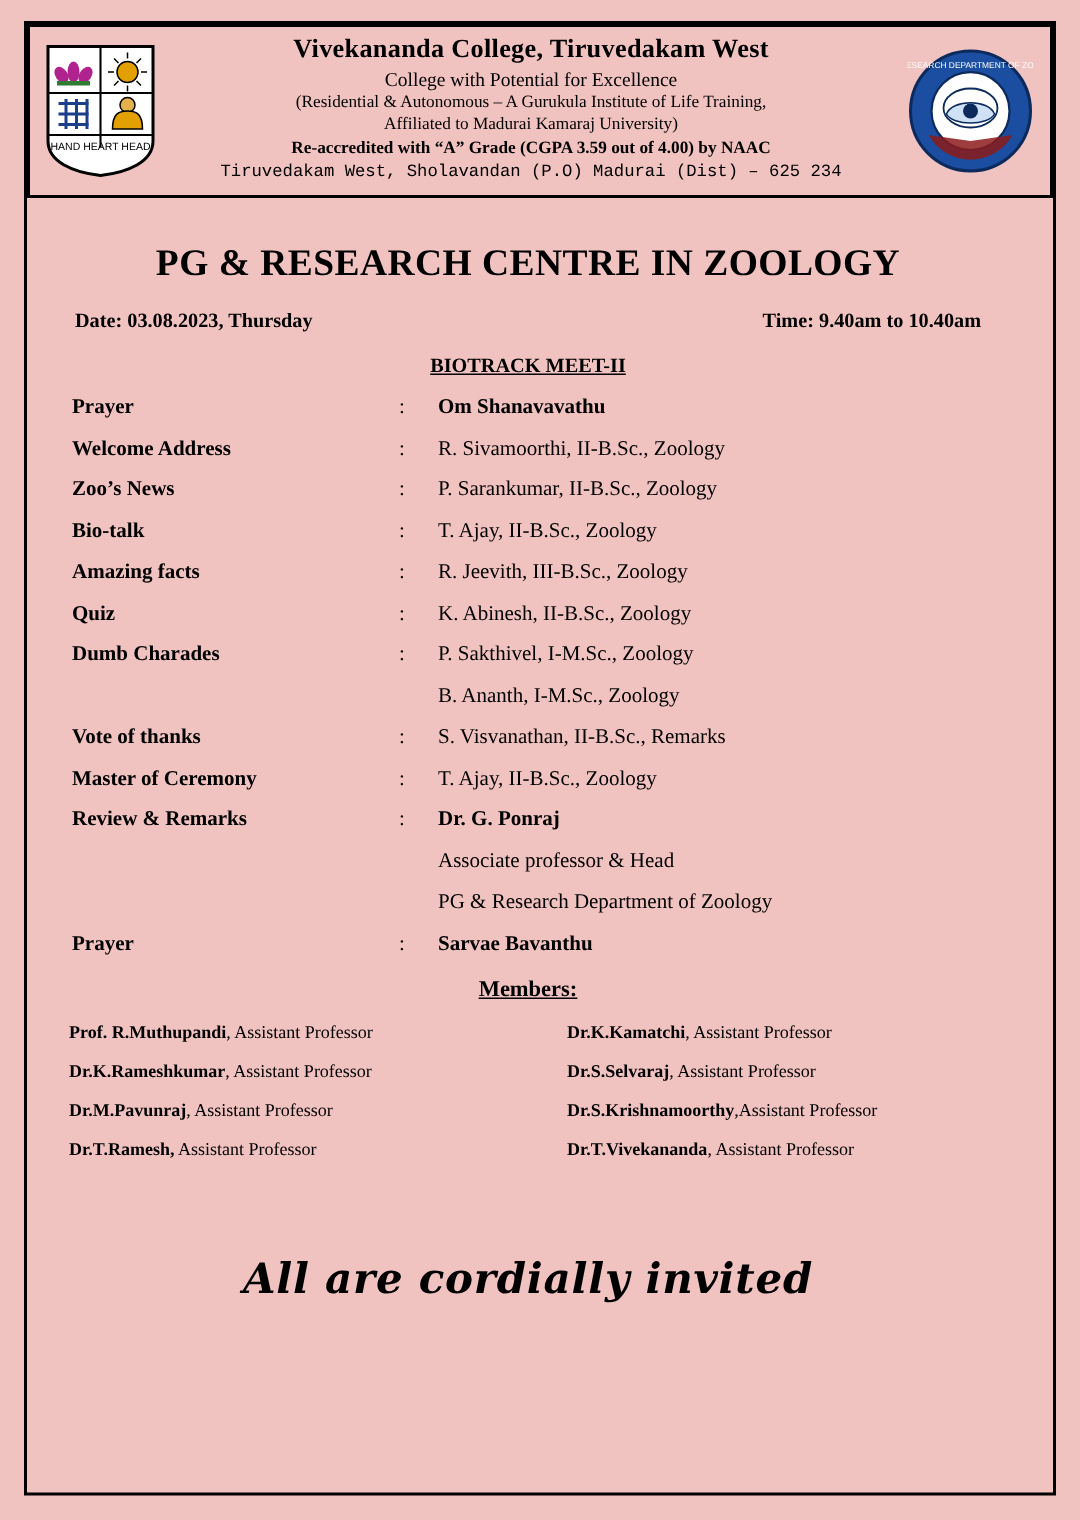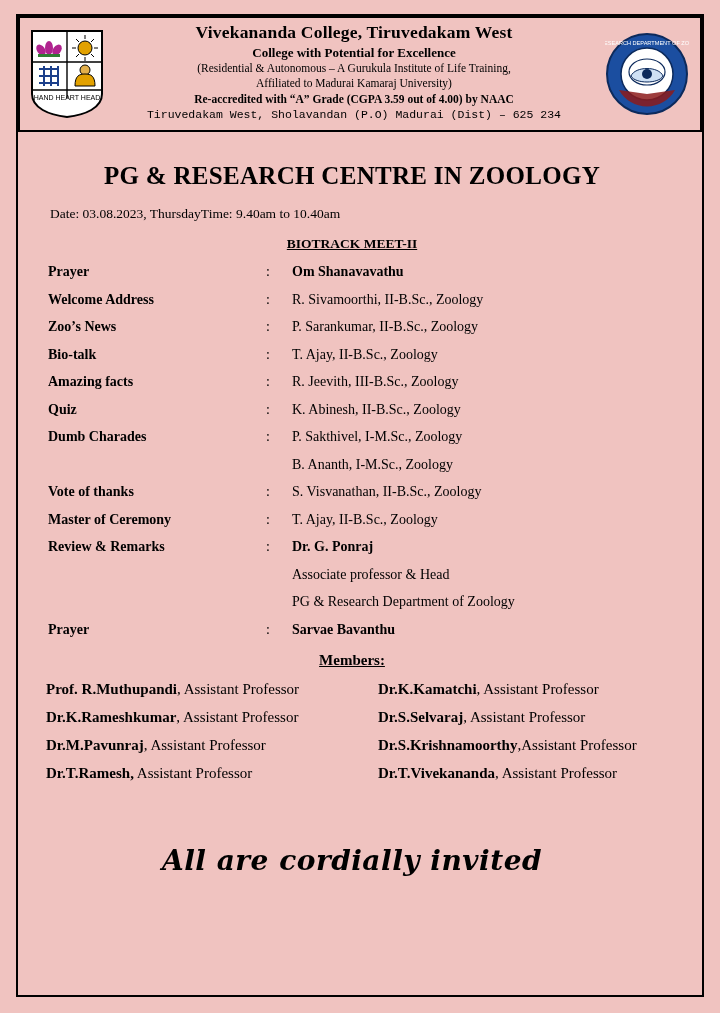--- a/index.html
+++ b/index.html
@@ -67,21 +67,21 @@
     box-sizing: border-box;
   }
   .col-name {
     font-size: 17.5px;
     font-weight: bold;
     letter-spacing: .2px;
     line-height: 1.25;
   }
   .col-sub1 {
     font-size: 13px;
-    font-weight: bold;
+    font-weight: normal;
     line-height: 1.35;
   }
   .col-sub2 {
     font-size: 11.5px;
     line-height: 1.3;
   }
   .col-sub3 {
     font-size: 11.5px;
     font-weight: bold;
     line-height: 1.4;
@@ -115,22 +115,23 @@
   }
   .title {
     text-align: center;
     font-size: 25px;
     font-weight: bold;
     letter-spacing: .3px;
     margin: 12px 0 16px 0;
   }
   .datetime {
     display: flex;
+    justify-content: space-between;
     font-size: 13.5px;
-    font-weight: normal;
+    font-weight: bold;
     margin: 0 6px 14px 6px;
   }
   .meet-name {
     text-align: center;
     font-size: 13.5px;
     font-weight: bold;
     text-decoration: underline;
     margin-bottom: 12px;
   }
   .agenda {
@@ -168,21 +169,21 @@
     font-weight: bold;
     text-decoration: underline;
     margin: 14px 0 12px 0;
   }
   .members-grid {
     margin: 0 2px;
   }
   .mrow {
     display: flex;
     margin-bottom: 11px;
-    font-size: 15px;
+    font-size: 12px;
     align-items: flex-end;
   }
   .mcell {
     flex: 0 0 50%;
     box-sizing: border-box;
   }
   .mcell.right {
     padding-left: 26px;
   }
   .mname {
@@ -331,21 +332,21 @@
 
       <div class="row cont">
         <div class="label"></div>
         <div class="colon"></div>
         <div class="value">B. Ananth, I-M.Sc., Zoology</div>
       </div>
 
       <div class="row">
         <div class="label">Vote of thanks</div>
         <div class="colon">:</div>
-        <div class="value">S. Visvanathan, II-B.Sc., Zoology</div>
+        <div class="value">S. Visvanathan, II-B.Sc., Remarks</div>
       </div>
 
       <div class="row">
         <div class="label">Master of Ceremony</div>
         <div class="colon">:</div>
         <div class="value">T. Ajay, II-B.Sc., Zoology</div>
       </div>
 
       <div class="row">
         <div class="label">Review &amp; Remarks</div>

